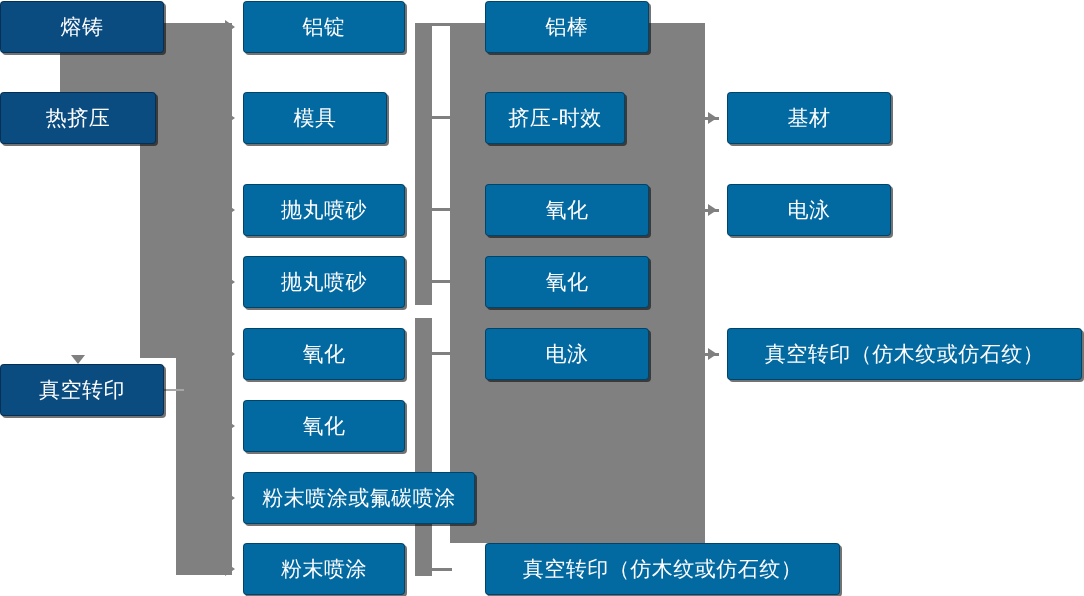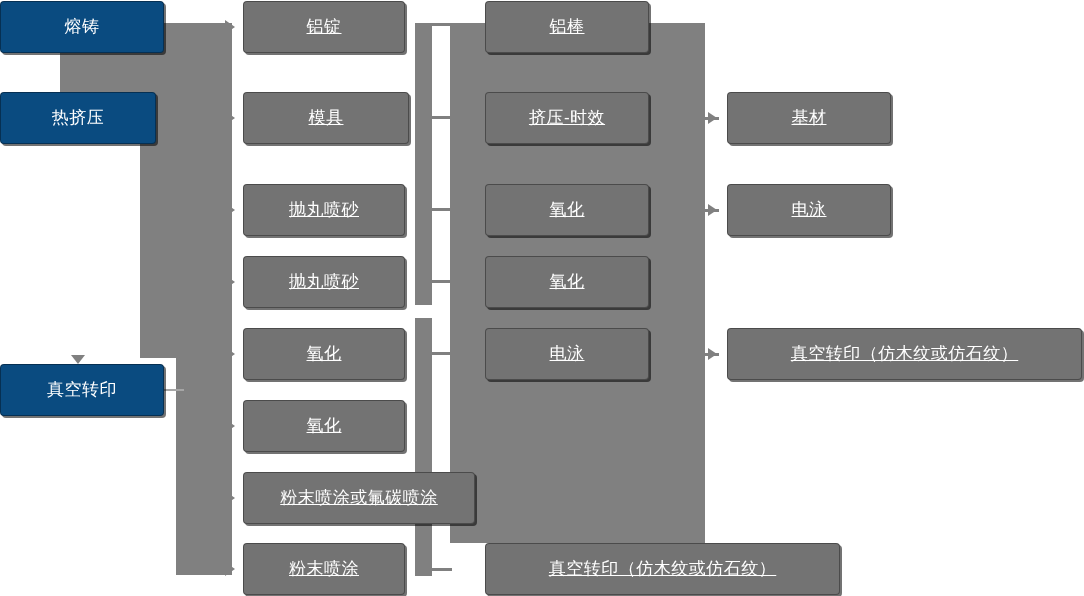--- a/index.html
+++ b/index.html
@@ -60,34 +60,33 @@
   }
   
   .box {
     position: absolute;
     box-sizing: border-box;
     border-radius: 4px;
     display: flex;
     align-items: center;
     justify-content: center;
     color: #ffffff;
-    font-size: 17px;
+    font-size: 21px;
     letter-spacing: 0.5px;
     line-height: 1.1;
     text-align: center;
     box-shadow: 2px 2px 0 rgba(0,0,0,0.55);
     border: 1px solid rgba(0,0,0,0.35);
     white-space: nowrap;
   }
   .box.dark {
     background: #0a4b80;
   }
   .box.bright {
-    background: #737373;
-    text-decoration: underline;
+    background: #0369a1;
   }
 </style>
 </head>
 <body>
 
 <div id="canvas">
 
   <div class="gray" style="left:60px; top:23px; width:172px; height:112px;"></div>
 
   <div class="gray" style="left:140px; top:23px; width:92px; height:335px;"></div>
@@ -128,30 +127,30 @@
   <div class="conn-head" style="left:708px; top:204px;"></div>
 
   <div class="conn" style="left:705px; top:353px; width:14px;"></div>
   <div class="conn-head" style="left:708px; top:348px;"></div>
 
   <div class="box dark" style="left:0px; top:1px; width:164px; height:52px;">熔铸</div>
   <div class="box dark" style="left:0px; top:92px; width:156px; height:52px;">热挤压</div>
   <div class="box dark" style="left:0px; top:364px; width:164px; height:52px;">真空转印</div>
 
   <div class="box bright" style="left:243px; top:1px; width:162px; height:52px;">铝锭</div>
-  <div class="box bright" style="left:243px; top:92px; width:166px; height:52px;">模具</div>
+  <div class="box bright" style="left:243px; top:92px; width:144px; height:52px;">模具</div>
   <div class="box bright" style="left:243px; top:184px; width:162px; height:52px;">抛丸喷砂</div>
   <div class="box bright" style="left:243px; top:256px; width:162px; height:52px;">抛丸喷砂</div>
   <div class="box bright" style="left:243px; top:328px; width:162px; height:52px;">氧化</div>
   <div class="box bright" style="left:243px; top:400px; width:162px; height:52px;">氧化</div>
   <div class="box bright" style="left:243px; top:472px; width:232px; height:52px;">粉末喷涂或氟碳喷涂</div>
   <div class="box bright" style="left:243px; top:543px; width:162px; height:52px;">粉末喷涂</div>
 
   <div class="box bright" style="left:485px; top:1px; width:164px; height:52px;">铝棒</div>
-  <div class="box bright" style="left:485px; top:92px; width:164px; height:52px;">挤压-时效</div>
+  <div class="box bright" style="left:485px; top:92px; width:140px; height:52px;">挤压-时效</div>
   <div class="box bright" style="left:485px; top:184px; width:164px; height:52px;">氧化</div>
   <div class="box bright" style="left:485px; top:256px; width:164px; height:52px;">氧化</div>
   <div class="box bright" style="left:485px; top:328px; width:164px; height:52px;">电泳</div>
   <div class="box bright" style="left:485px; top:543px; width:355px; height:52px;">真空转印（仿木纹或仿石纹）</div>
 
   <div class="box bright" style="left:727px; top:92px; width:164px; height:52px;">基材</div>
   <div class="box bright" style="left:727px; top:184px; width:164px; height:52px;">电泳</div>
   <div class="box bright" style="left:727px; top:328px; width:355px; height:52px;">真空转印（仿木纹或仿石纹）</div>
 
 </div>

